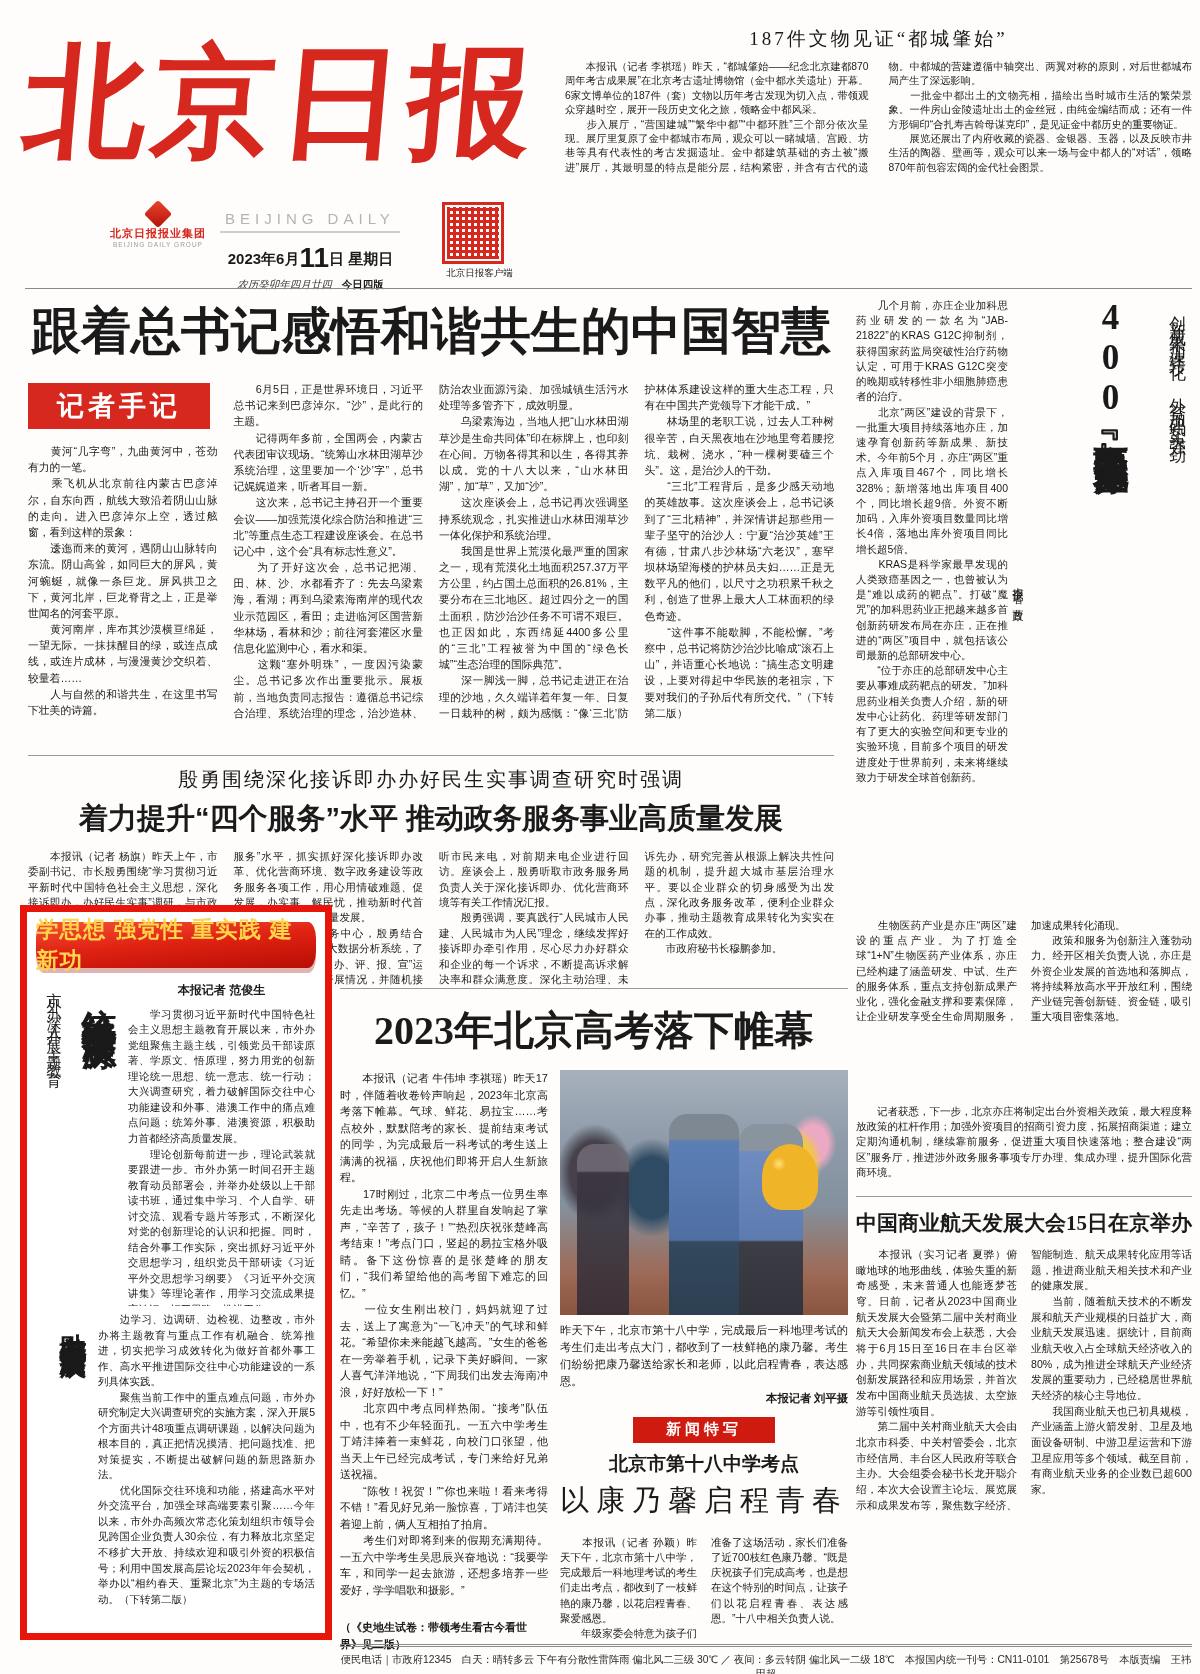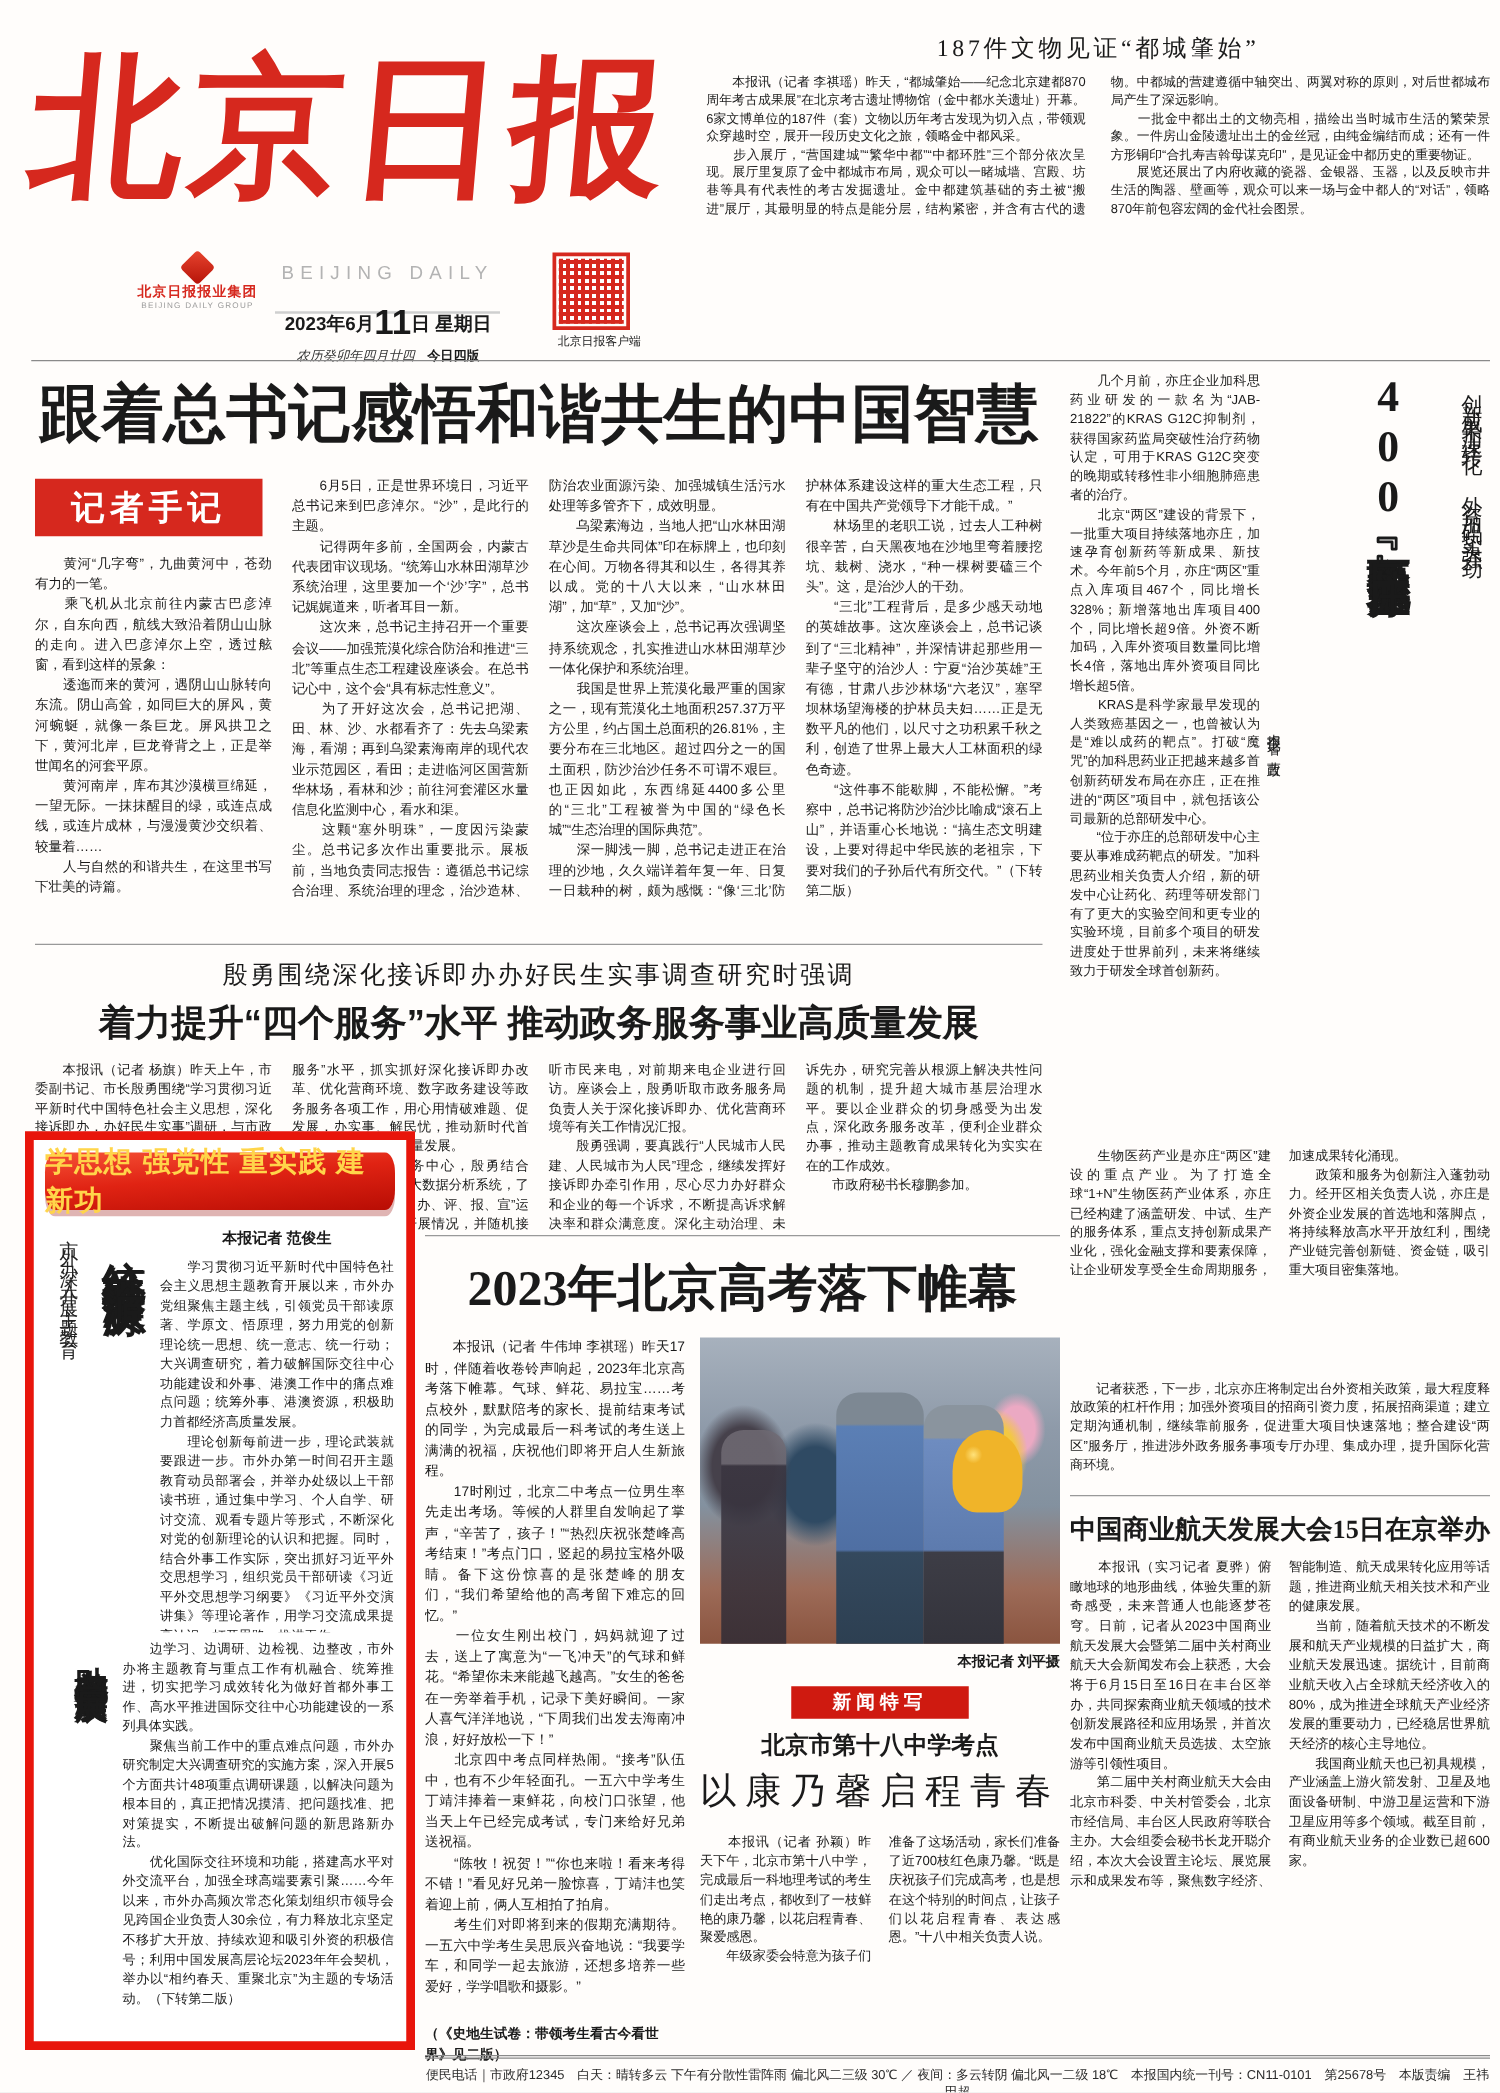--- a/index.html
+++ b/index.html
@@ -11,21 +11,21 @@
   #masthead{position:absolute;left:25px;top:6px;width:535px;height:272px;}
   .calligraphy{font-family:"DejaVu Serif","Liberation Serif",serif;font-weight:bold;
       color:#d6281e;font-size:122px;line-height:190px;letter-spacing:6px;
       transform:skewX(-5deg);white-space:nowrap;}
   .group-logo{position:absolute;left:68px;top:198px;width:130px;text-align:center;}
   .logo-mark{width:20px;height:20px;margin:0 auto 2px;background:linear-gradient(135deg,#e8452f,#b51208);
       transform:rotate(45deg);border-radius:3px;}
   .group-name{color:#d6281e;font-weight:bold;font-size:11px;letter-spacing:1px;}
   .group-en{color:#9a9a9a;font-size:6.5px;letter-spacing:1px;}
   .bd-en{position:absolute;left:195px;top:204px;width:180px;text-align:center;color:#b3b3b3;
-      font-size:15px;letter-spacing:5px;border-bottom:2px solid #cfcfcf;padding-bottom:22px;}
+      font-size:15px;letter-spacing:5px;border-bottom:2px solid #cfcfcf;padding-bottom:4px;}
   .date-block{position:absolute;left:188px;top:236px;width:195px;text-align:center;}
   .date-line1{font-size:15px;font-weight:bold;white-space:nowrap;}
   .date-day{font-size:28px;font-weight:bold;vertical-align:-3px;}
   .date-line2{margin-top:4px;font-size:10.5px;white-space:nowrap;}
   .lunar{font-family:"Liberation Serif",serif;font-style:italic;color:#333;}
   .edition{font-weight:bold;margin-left:10px;}
   .qr-wrap{position:absolute;left:408px;top:196px;width:80px;text-align:center;}
   .qr-box{width:52px;height:52px;margin:0 auto;border:3px solid #d6281e;padding:2px;}
   .qr-pattern{width:100%;height:100%;
      background:repeating-linear-gradient(0deg,#d6281e 0 3px,rgba(255,255,255,0) 3px 6px),
@@ -228,20 +228,21 @@
         <div class="gk-jump">（《史地生试卷：带领考生看古今看世界》见二版）</div>
       </div>
       <div class="gk-right">
         <div class="photo">
           <div class="figure fig3"></div>
           <div class="figure fig1"></div>
           <div class="figure fig2"></div>
           <div class="bouquet"></div>
         </div>
         <div class="caption">
+          <span>昨天下午，北京市第十八中学，完成最后一科地理考试的考生们走出考点大门，都收到了一枝鲜艳的康乃馨。考生们纷纷把康乃馨送给家长和老师，以此启程青春，表达感恩。</span>
           <span class="credit">本报记者 刘平摄</span>
         </div>
         <div class="feature-tag">新闻特写</div>
         <div class="feature-kicker">北京市第十八中学考点</div>
         <div class="feature-headline">以康乃馨启程青春</div>
         <div class="feature-body body-text">　　本报讯（记者 孙颖）昨天下午，北京市第十八中学，完成最后一科地理考试的考生们走出考点，都收到了一枝鲜艳的康乃馨，以花启程青春、聚爱感恩。
 　　年级家委会特意为孩子们准备了这场活动，家长们准备了近700枝红色康乃馨。“既是庆祝孩子们完成高考，也是想在这个特别的时间点，让孩子们以花启程青春、表达感恩。”十八中相关负责人说。</div>
       </div>
     </div>
   </div>

